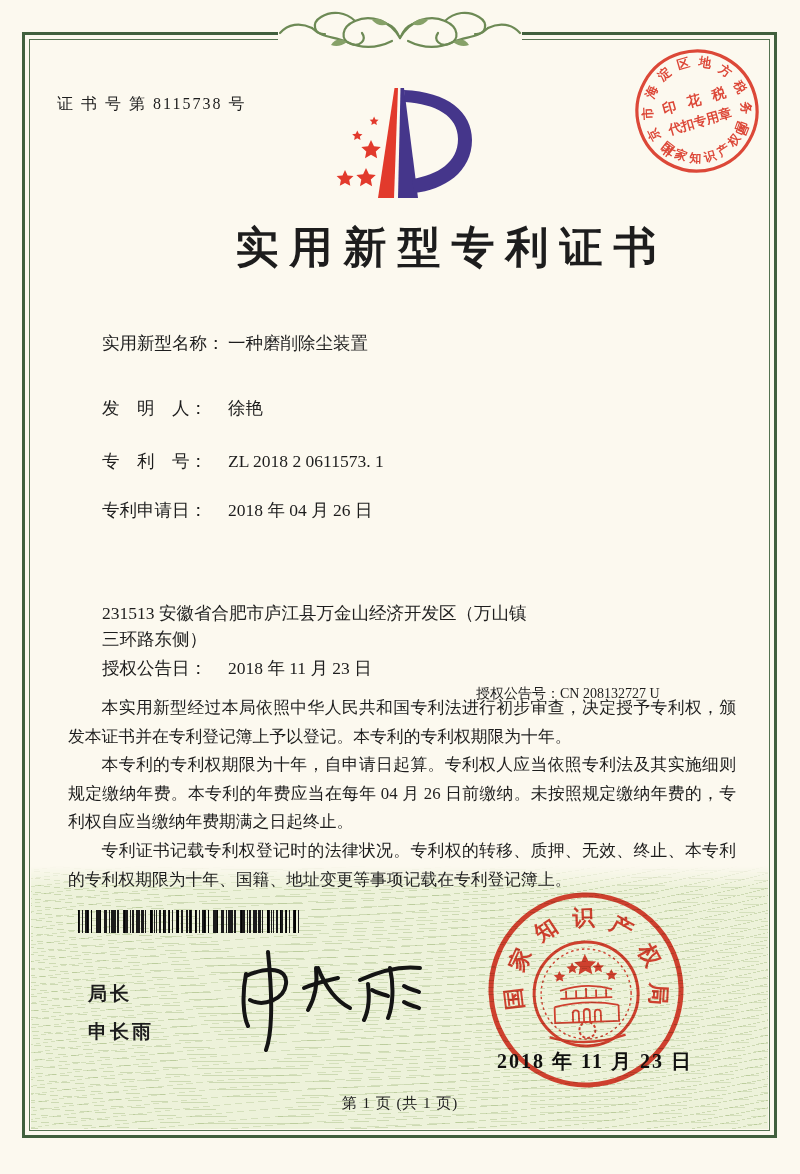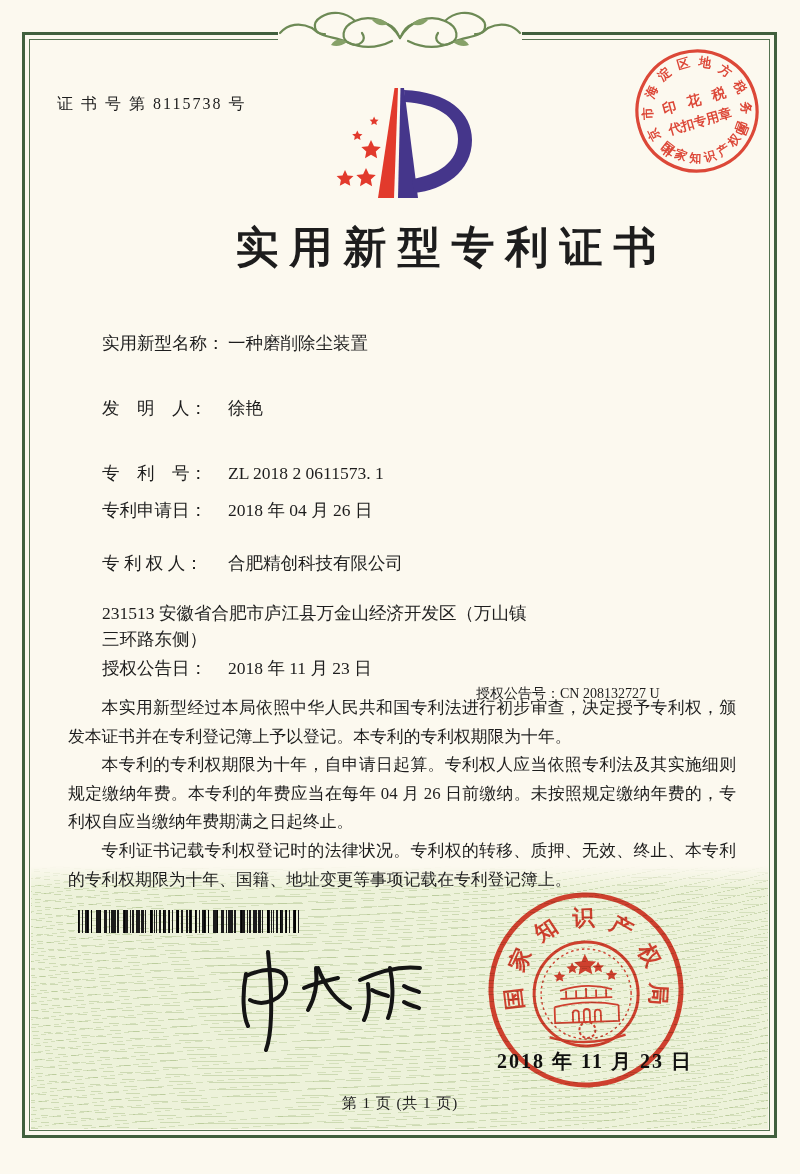--- a/index.html
+++ b/index.html
@@ -146,31 +146,27 @@
   <div class="title">实用新型专利证书</div>
 
   <div class="row" style="top:330px">
     <span class="lbl">实用新型名称：</span>
     <span class="val">一种磨削除尘装置</span>
   </div>
   <div class="row" style="top:395px">
     <span class="lbl">发　明　人：</span>
     <span class="val">徐艳</span>
   </div>
-  <div class="row" style="top:460px">
+  <div class="row" style="top:448px">
     <span class="lbl">专　利　号：</span>
     <span class="val">ZL 2018 2 0611573. 1</span>
   </div>
   <div class="row" style="top:497px">
     <span class="lbl">专利申请日：</span>
     <span class="val">2018 年 04 月 26 日</span>
-  </div>
-  <div class="row" style="top:550px">
-    <span class="lbl">专 利 权 人：</span>
-    <span class="val">合肥精创科技有限公司</span>
   </div>
   <div class="row" style="top:600px">
     <span class="val">231513 安徽省合肥市庐江县万金山经济开发区（万山镇
 三环路东侧）</span>
   </div>
   <div class="row" style="top:655px">
     <span class="lbl">授权公告日：</span>
     <span class="val">2018 年 11 月 23 日</span>
   </div>
   <div class="grant-no">
@@ -178,20 +174,24 @@
   </div>
 
   <div class="body-text">
     <p>本实用新型经过本局依照中华人民共和国专利法进行初步审查，决定授予专利权，颁发本证书并在专利登记簿上予以登记。本专利的专利权期限为十年。</p>
     <p>本专利的专利权期限为十年，自申请日起算。专利权人应当依照专利法及其实施细则规定缴纳年费。本专利的年费应当在每年 04 月 26 日前缴纳。未按照规定缴纳年费的，专利权自应当缴纳年费期满之日起终止。</p>
     <p>专利证书记载专利权登记时的法律状况。专利权的转移、质押、无效、终止、本专利的专利权期限为十年、国籍、地址变更等事项记载在专利登记簿上。</p>
   </div>
 
   <div class="barcode"></div>
 
+  <div class="signoff">
+    <div>局长</div>
+    <div>申长雨</div>
+  </div>
 
   <svg class="signature" width="210" height="120" viewBox="0 0 210 120">
     <g fill="none" stroke="#141414" stroke-width="4" stroke-linecap="round">
       <path d="M28,36 C24,56 25,78 30,88"></path>
       <path d="M28,38 C50,28 70,30 68,46 C66,62 45,69 32,62"></path>
       <path d="M50,14 C53,44 56,90 48,112"></path>
       <path d="M98,30 C100,48 97,60 90,72"></path>
       <path d="M86,50 C100,44 112,42 120,40"></path>
       <path d="M100,30 C108,50 120,64 132,70"></path>
       <path d="M142,42 C164,32 186,28 202,30"></path>

